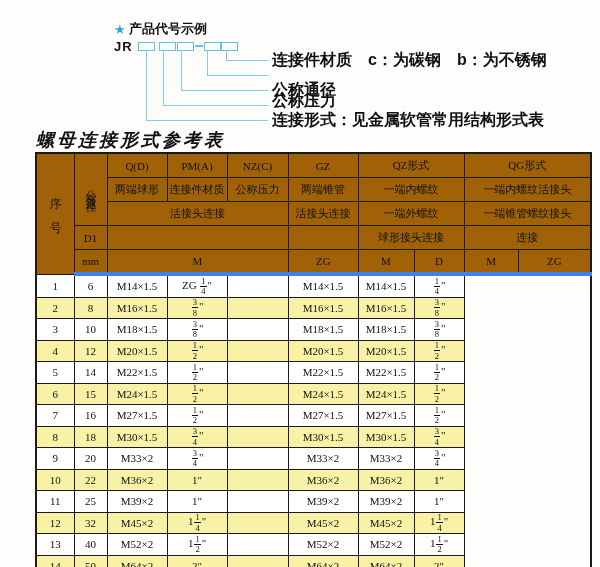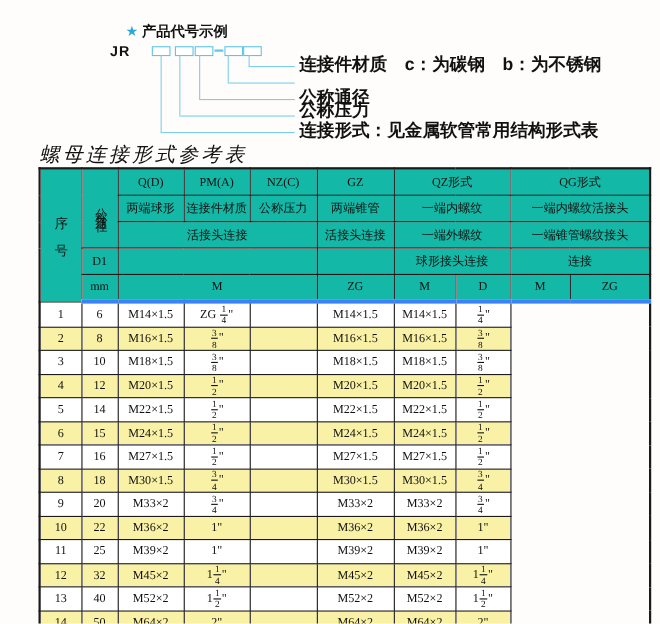--- a/index.html
+++ b/index.html
@@ -12,48 +12,48 @@
   .diag-title{font-family:"Liberation Sans","DejaVu Sans",sans-serif;font-weight:bold;font-size:13px;line-height:14px;}
   .code-prefix{font-family:"Liberation Sans","DejaVu Sans",sans-serif;font-weight:bold;font-size:13px;line-height:13px;letter-spacing:1px;}
   .code-box{position:absolute;width:15px;height:7px;border:1px solid #5ec5e8;background:#fff;}
   .code-dash{position:absolute;width:8px;height:2px;background:#5ec5e8;}
   .vline{position:absolute;width:1px;background:#7ccfeb;}
   .hline{position:absolute;height:1px;background:#7ccfeb;}
   .diag-label{position:absolute;left:272px;height:14px;line-height:14px;white-space:nowrap;
               font-family:"Liberation Sans","DejaVu Sans",sans-serif;font-weight:bold;font-size:16px;}
 
   
-  .tbl-title{position:absolute;left:36px;top:128px;font-size:18px;font-weight:normal;font-style:italic;
+  .tbl-title{position:absolute;left:36px;top:128px;font-size:18px;font-weight:bold;font-style:italic;
              letter-spacing:3px;font-family:"DejaVu Serif","Liberation Serif",serif;}
 
   
   table{position:absolute;left:35px;top:152px;border-collapse:collapse;table-layout:fixed;
         width:555px;font-family:"Liberation Serif","DejaVu Serif",serif;}
   th,td{border:1px solid #1a1a1a;text-align:center;vertical-align:middle;padding:0;
         font-weight:normal;font-size:11px;overflow:hidden;}
   table{border:2px solid #1a1a1a;}
-  thead th{background:#14b8a6;height:23px;}
+  thead th{background:#a16207;height:23px;}
   thead tr.last th{height:22px;border-bottom:4px solid #3b82f6;}
   tbody td{height:20.5px;background:#ffffff;}
   tbody tr.alt td{background:#f9f2a6;}
   .vt{writing-mode:vertical-lr;text-orientation:upright;display:inline-block;}
   .vt-seq{letter-spacing:26px;font-size:12px;}
   .vt-dn{letter-spacing:4px;font-size:11px;}
   .frac{display:inline-block;vertical-align:middle;text-align:center;line-height:1;font-size:8.5px;margin:0 1px;}
   .frac .fn{display:block;border-bottom:1px solid #111;padding:0 1px 0.5px 1px;}
   .frac .fd{display:block;padding-top:0.5px;}
 </style>
 </head>
 <body>
 
 <div id="page">
 
   <span class="abs star" style="left:114px;top:23px;">★</span>
   <span class="abs diag-title" style="left:129px;top:22px;">产品代号示例</span>
-  <span class="abs code-prefix" style="left:100px;top:40px;text-align:center;">JR</span>
+  <span class="abs code-prefix" style="left:114px;top:40px;text-align:center;">JR</span>
 
   <span class="code-box" style="left:138px;top:42px;"></span>
   <span class="code-box" style="left:159px;top:42px;"></span>
   <span class="code-box" style="left:177px;top:42px;"></span>
   <span class="code-dash" style="left:195px;top:45px;"></span>
   <span class="code-box" style="left:204px;top:42px;"></span>
   <span class="code-box" style="left:221px;top:42px;"></span>
 
   <span class="vline" style="left:226px;top:50px;height:10px;"></span>
   <span class="hline" style="left:226px;top:60px;width:42px;"></span>

